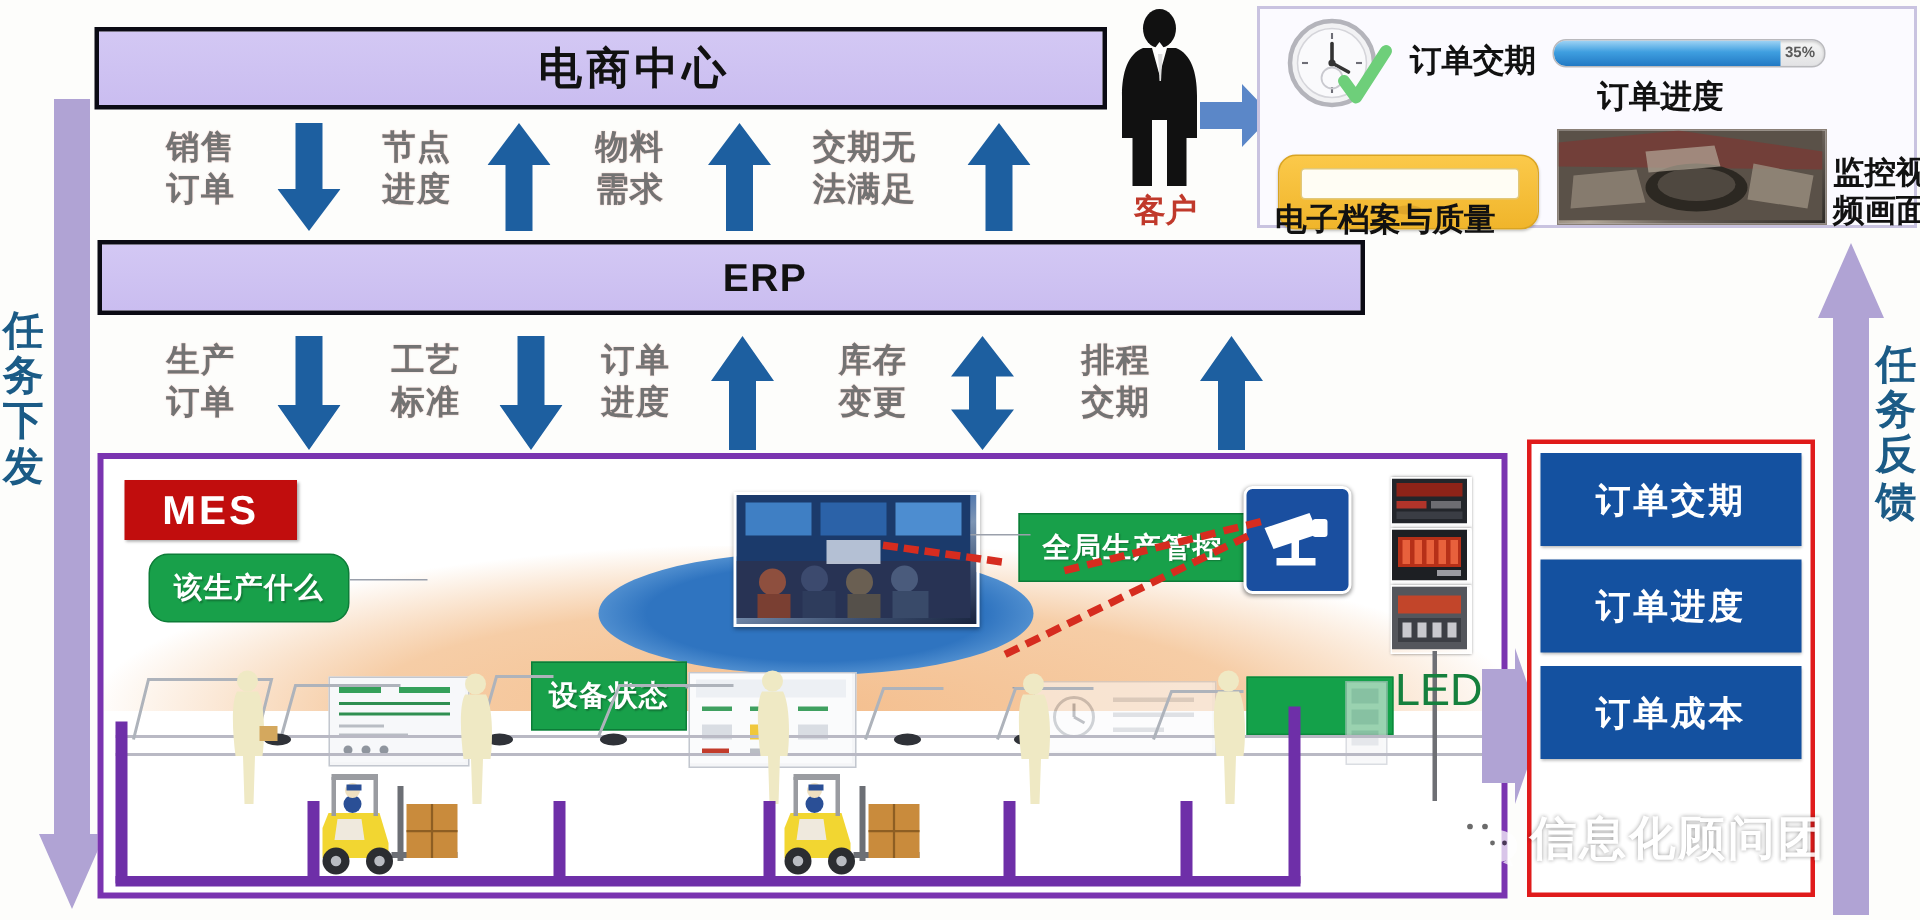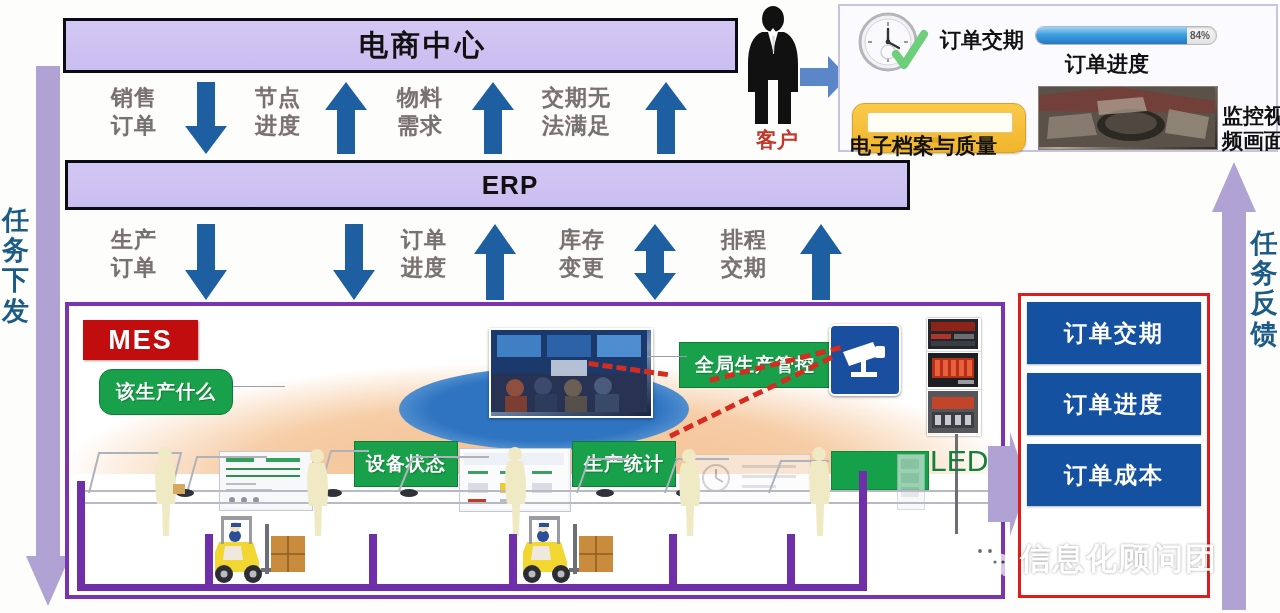--- a/index.html
+++ b/index.html
@@ -237,20 +237,24 @@
   <div class="abs alabel" style="left:96px;top:226px;width:76px;">
     <span>生产</span>
     <span>订单</span>
   </div>
   <div class="abs barrow" style="left:185px;top:224px;height:76px;">
     <svg width="42" height="76" viewBox="0 0 42 76">
       <polygon points="12,0 30,0 30,46 42,46 21,76 0,46 12,46" fill="#1d5fa0"></polygon>
     </svg>
   </div>
 
+  <div class="abs alabel" style="left:246px;top:226px;width:76px;">
+    <span>工艺</span>
+    <span>标准</span>
+  </div>
   <div class="abs barrow" style="left:333px;top:224px;height:76px;">
     <svg width="42" height="76" viewBox="0 0 42 76">
       <polygon points="12,0 30,0 30,46 42,46 21,76 0,46 12,46" fill="#1d5fa0"></polygon>
     </svg>
   </div>
 
   <div class="abs alabel" style="left:386px;top:226px;width:76px;">
     <span>订单</span>
     <span>进度</span>
   </div>
@@ -315,21 +319,21 @@
         <circle cx="36" cy="40" r="7" fill="none" stroke="#c9c9cf" stroke-width="1.2"></circle>
         <path d="M44 42 L52 53 L72 22" stroke="#6ecf7a" stroke-width="8" fill="none" stroke-linecap="round" stroke-linejoin="round"></path>
       </svg>
     </div>
     <div class="abs infolabel" style="left:100px;top:20px;">
       <span>订单交期</span>
     </div>
 
     <div class="abs progress-outer" style="left:195px;top:20px;width:180px;">
       <div class="progress-fill" style="width:84%;"></div>
-      <div class="progress-pct">84%</div>
+      <div class="progress-pct">35%</div>
     </div>
     <div class="abs infolabel" style="left:225px;top:44px;">
       <span>订单进度</span>
     </div>
 
     <div class="abs yellowcard" style="left:12px;top:78px;width:172px;height:48px;">
       <div class="slot"></div>
       <div class="dot"></div>
     </div>
     <div class="abs infolabel" style="left:10px;top:126px;">
@@ -383,23 +387,20 @@
     </div>
 
     <div class="abs glabel" style="left:610px;top:36px;width:152px;height:34px;">
       <span>全局生产管控</span>
     </div>
 
     <div class="abs glabel" style="left:285px;top:135px;width:104px;height:34px;">
       <span>设备状态</span>
     </div>
 
-    <div class="abs glabel" style="left:503px;top:135px;width:104px;height:34px;">
-      <span>生产统计</span>
-    </div>
 
     <div class="abs" id="mes-badge">
       <span>MES</span>
     </div>
 
     <div class="abs camicon" style="left:760px;top:18px;width:68px;height:68px;">
       <svg width="52" height="44" viewBox="0 0 52 44">
         <path d="M4 14 L34 4 L40 18 L10 28 Z" fill="#fff"></path>
         <rect x="36" y="8" width="10" height="12" rx="2" fill="#fff"></rect>
         <rect x="22" y="22" width="5" height="14" fill="#fff"></rect>

